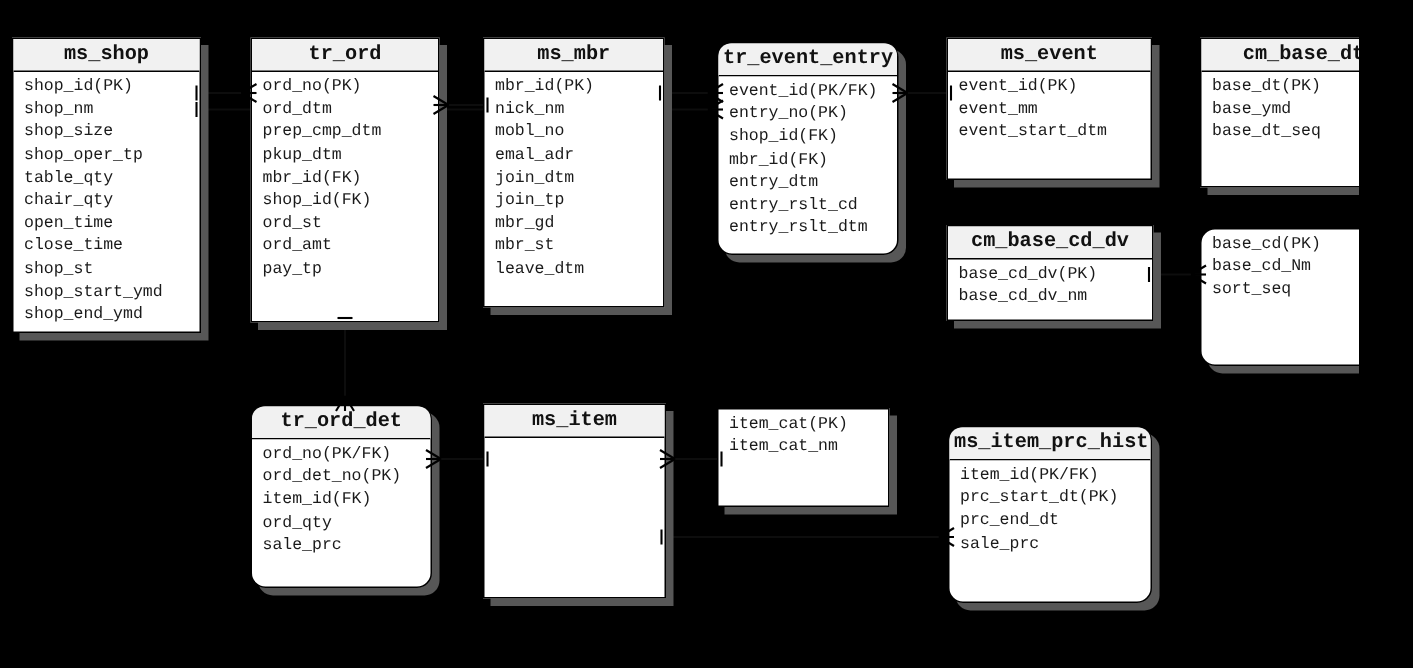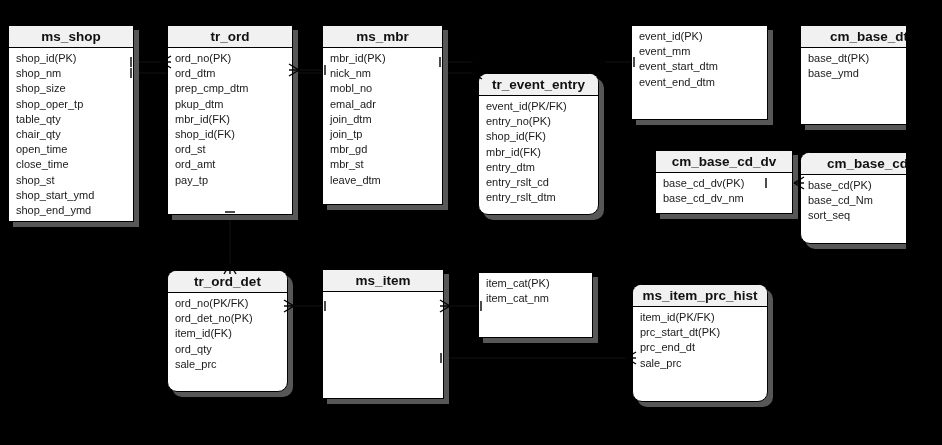--- a/index.html
+++ b/index.html
@@ -3,21 +3,21 @@
 <meta charset="utf-8">
 <style>
   :root{
     --background:#000000; --entity-fill:#ffffff; --header-fill:#f1f1f1;
     --border:#000000; --shadow:#575757; --text:#1a1a1a;
     --relation-line:#0d0d0d; --relation-marker:#000000;
   }
   html,body{margin:0;padding:0;background:var(--background);}
   .canvas{
     position:relative;width:906px;height:445px;background:var(--background);
-    overflow:hidden;font-family:Liberation Sans, sans-serif;
+    overflow:hidden;font-family:Liberation Mono, monospace;
   }
   .layer{position:absolute;left:0;top:0;width:942px;height:445px;}
   #lines{z-index:1;} 
   .entities{z-index:2;}
   #marks{z-index:3;pointer-events:none;}
   .entity{
     position:absolute;background:var(--entity-fill);
     border:1.6px solid var(--border);
     box-shadow:5px 5px 0 var(--shadow);
     color:var(--text);box-sizing:border-box;
@@ -87,56 +87,56 @@
           <div class="field">nick_nm</div>
           <div class="field">mobl_no</div>
           <div class="field">emal_adr</div>
           <div class="field">join_dtm</div>
           <div class="field">join_tp</div>
           <div class="field">mbr_gd</div>
           <div class="field">mbr_st</div>
           <div class="field">leave_dtm</div>
         </div>
       </div>
-      <div class="entity rounded" style="left: 478px; top: 28px; width: 121px; min-height: 142px; margin-top: 45px;">
+      <div class="entity rounded" style="left: 478px; top: 28px; width: 121px; min-height: 142px;">
         <div class="entity-title">tr_event_entry</div>
         <div class="entity-fields">
           <div class="field">event_id(PK/FK)</div>
           <div class="field">entry_no(PK)</div>
           <div class="field">shop_id(FK)</div>
           <div class="field">mbr_id(FK)</div>
           <div class="field">entry_dtm</div>
           <div class="field">entry_rslt_cd</div>
           <div class="field">entry_rslt_dtm</div>
         </div>
       </div>
       <div class="entity" style="left: 631px; top: 25px; width: 137px; min-height: 95px;">
+        <div class="entity-title">ms_event</div>
         <div class="entity-fields">
           <div class="field">event_id(PK)</div>
           <div class="field">event_mm</div>
           <div class="field">event_start_dtm</div>
-          <div class="field">event_end_dtm</div>
         </div>
       </div>
       <div class="entity" style="left: 800px; top: 25px; width: 138px; min-height: 100px;">
         <div class="entity-title">cm_base_dt</div>
         <div class="entity-fields">
           <div class="field">base_dt(PK)</div>
           <div class="field">base_ymd</div>
-        </div>
-      </div>
-      <div class="entity" style="left: 631px; top: 150px; width: 138px; min-height: 64px; margin-left: 24px;">
+          <div class="field">base_dt_seq</div>
+        </div>
+      </div>
+      <div class="entity" style="left: 631px; top: 150px; width: 138px; min-height: 64px;">
         <div class="entity-title">cm_base_cd_dv</div>
         <div class="entity-fields">
           <div class="field">base_cd_dv(PK)</div>
           <div class="field">base_cd_dv_nm</div>
         </div>
       </div>
       <div class="entity rounded" style="left: 800px; top: 152px; width: 135px; min-height: 92px;">
-        <div class="entity-title">cm_base_cd</div>
         <div class="entity-fields">
           <div class="field">base_cd(PK)</div>
           <div class="field">base_cd_Nm</div>
           <div class="field">sort_seq</div>
         </div>
       </div>
       <div class="entity rounded" style="left: 167px; top: 270px; width: 121px; min-height: 122px;">
         <div class="entity-title">tr_ord_det</div>
         <div class="entity-fields">
           <div class="field">ord_no(PK/FK)</div>

